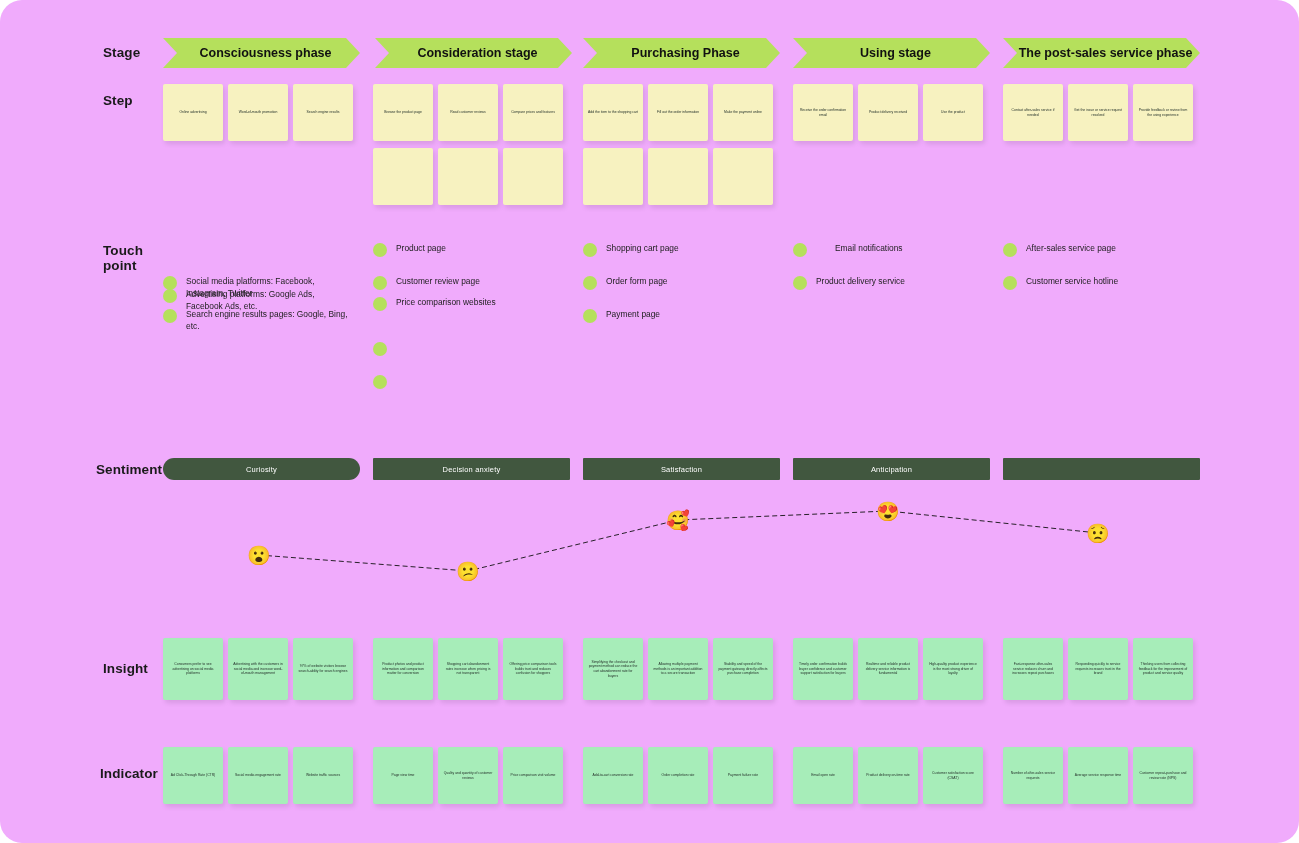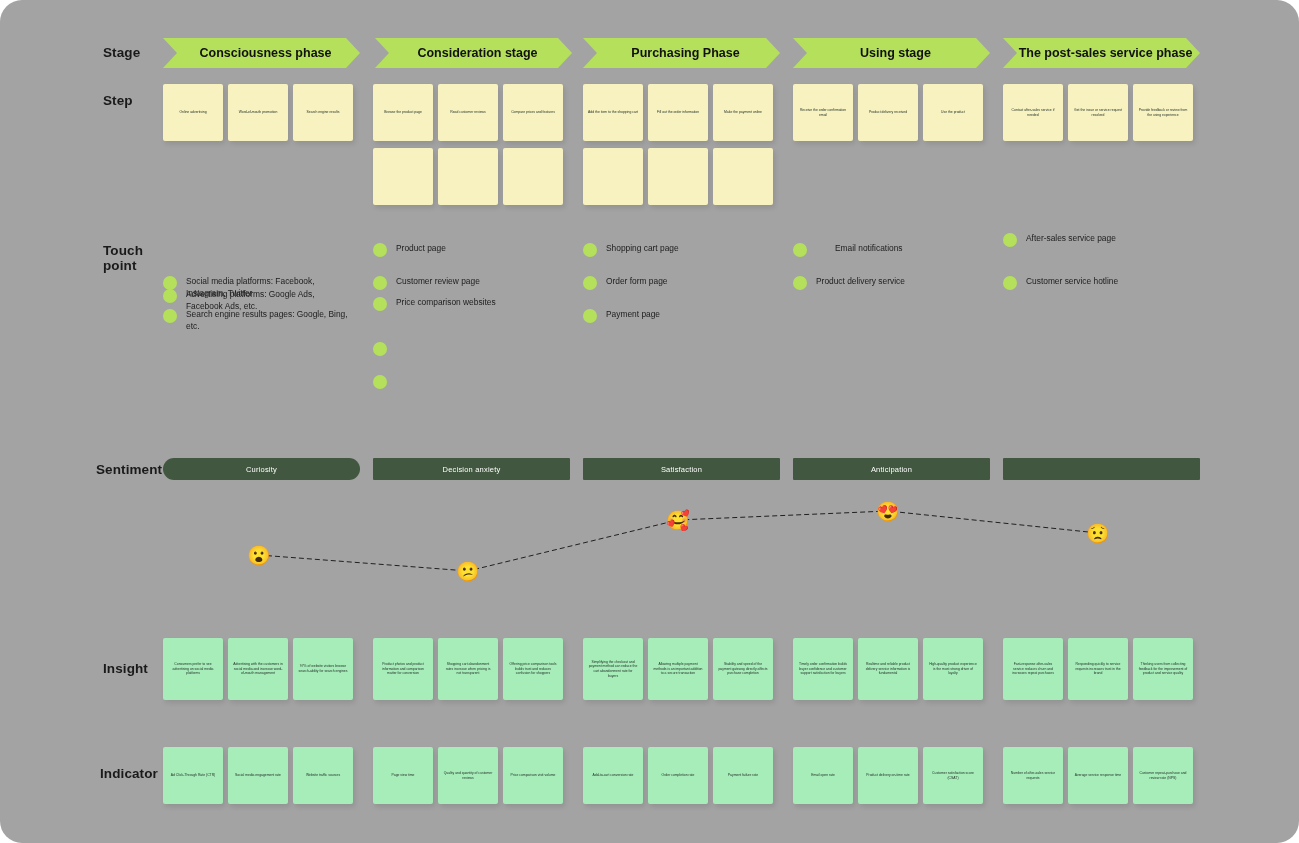--- a/index.html
+++ b/index.html
@@ -5,21 +5,21 @@
   * { box-sizing: border-box; margin: 0; padding: 0; }
   html, body {
     width: 1299px; height: 843px;
     background: #ffffff;
     font-family: "Liberation Sans", sans-serif;
     overflow: hidden;
   }
   #board {
     position: relative;
     width: 1299px; height: 843px;
-    background: #a3a3a3;
+    background: #f0abfc;
     border-radius: 22px;
   }
 
   
   .row-label {
     position: absolute;
     color: #1a1a1a;
     font-size: 13.5px;
     font-weight: 700;
     line-height: 15px;
@@ -225,21 +225,21 @@
         <div class="tp-text">Payment page</div>
       </div>
       <div class="tp-item" style="left: 793px; top: 242px; gap: 28px;">
         <div class="tp-dot"></div>
         <div class="tp-text">Email notifications</div>
       </div>
       <div class="tp-item" style="left: 793px; top: 275px;">
         <div class="tp-dot"></div>
         <div class="tp-text">Product delivery service</div>
       </div>
-      <div class="tp-item" style="left: 1003px; top: 232px;">
+      <div class="tp-item" style="left: 1003px; top: 242px;">
         <div class="tp-dot"></div>
         <div class="tp-text">After-sales service page</div>
       </div>
       <div class="tp-item" style="left: 1003px; top: 275px;">
         <div class="tp-dot"></div>
         <div class="tp-text">Customer service hotline</div>
       </div>
     </div>
 
   <div id="sentiment-bar-layer">

